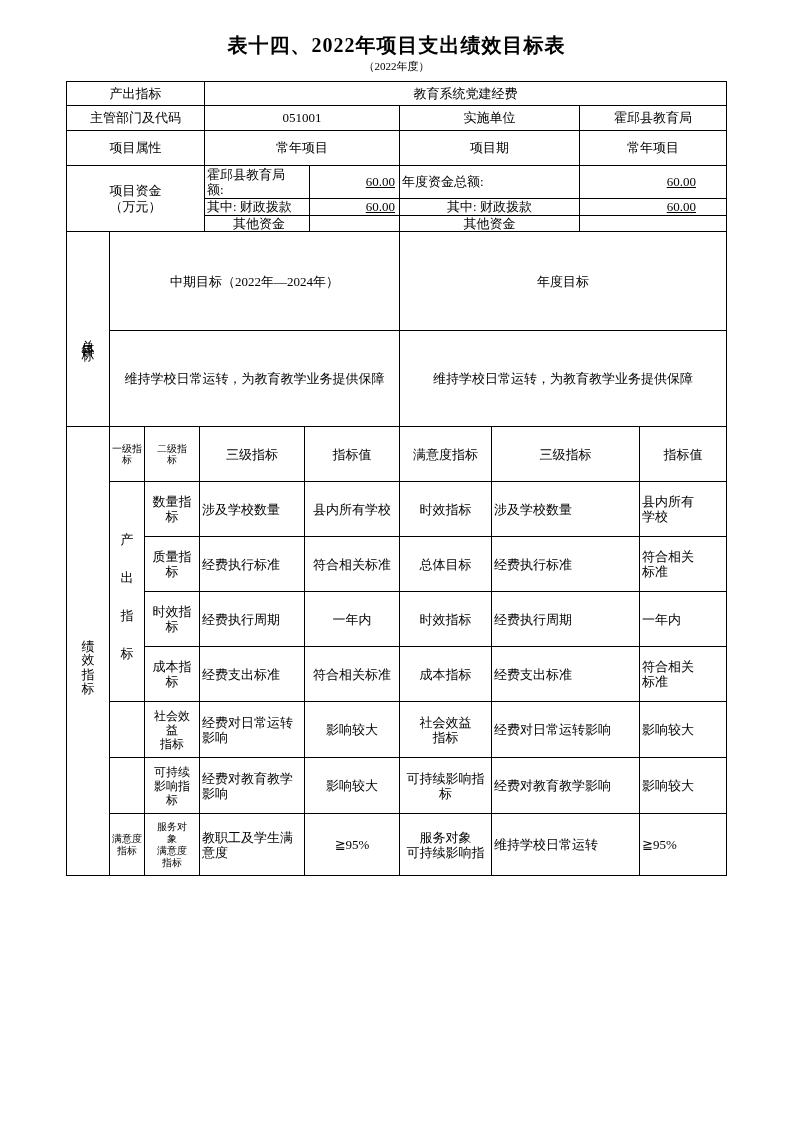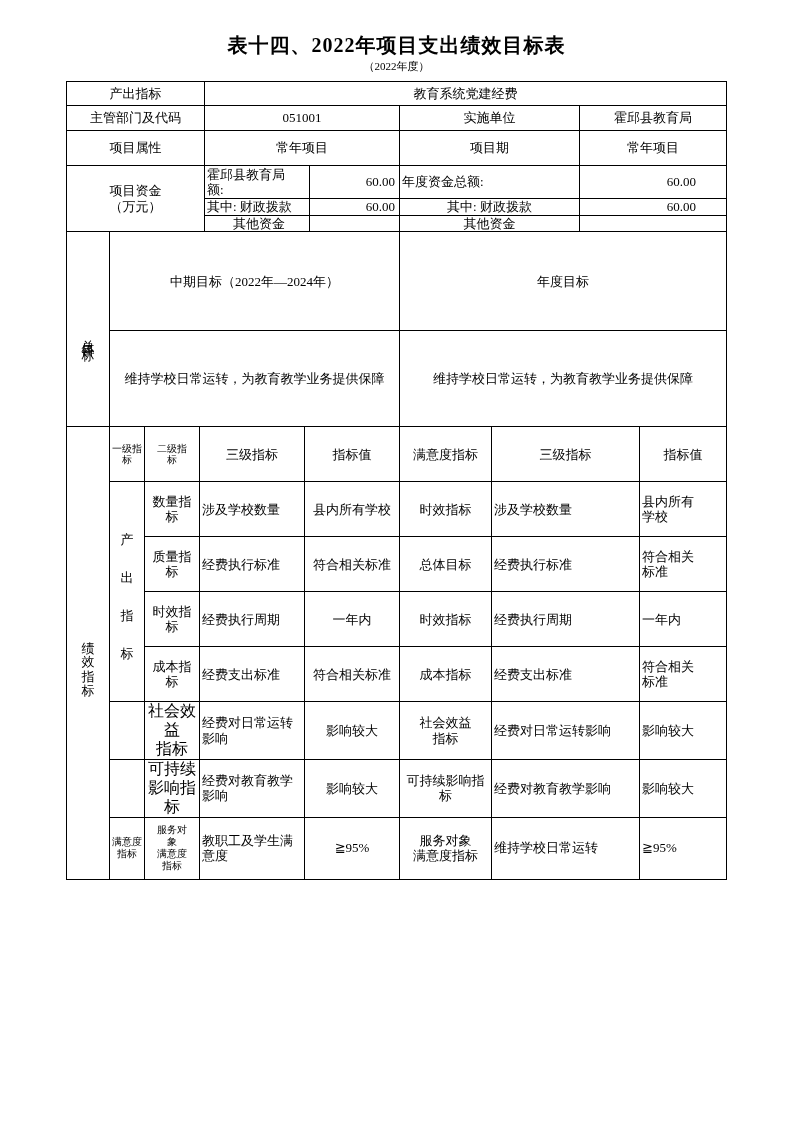--- a/index.html
+++ b/index.html
@@ -7,25 +7,25 @@
   .sheet{position:relative;width:793px;height:1122px;overflow:hidden;}
   .doc-title{padding-top:32px;text-align:center;font-size:20px;font-weight:bold;letter-spacing:1px;font-family:Liberation Serif, serif;}
   .doc-subtitle{text-align:center;font-size:11px;}
   .tbl-wrap{margin:7px 0 0 66px;width:661px;}
   table.tbl{border-collapse:collapse;table-layout:fixed;width:661px;}
   table.tbl + table.tbl{margin-top:-1px;}
   td{border:1px solid #000;font-size:13px;line-height:1.18;padding:0 2px;vertical-align:middle;
      white-space:pre-line;word-break:keep-all;overflow:hidden;}
   .ct{text-align:center;}
   .lt{text-align:left;}
-  .rt{text-align:right;padding-right:4px;}
+  .rt{text-align:right;padding-right:4px;text-decoration:underline;}
   .pr30{padding-right:30px;}
   .ind{padding-left:28px;}
   .fs10{font-size:10px;margin-left:22px;}
-  .fs12{font-size:16px;margin-top:45px;}
+  .fs12{font-size:12px;margin-top:45px;}
   .vertcell{text-align:center;}
   .vt{display:inline-block;writing-mode:vertical-lr;text-orientation:upright;line-height:1;}
   .vt-tight{letter-spacing:3px;}
   .vt-mid{letter-spacing:14px;}
   .vt-wide{letter-spacing:38px;}
 </style>
 </head>
 <body>
 
 <div class="sheet">
@@ -203,21 +203,21 @@
         <td class="ct fs10">满意度
 指标</td>
         <td class="ct fs10">服务对
 象
 满意度
 指标</td>
         <td class="lt">教职工及学生满
 意度</td>
         <td class="ct">≧95%</td>
         <td class="ct">服务对象
-满意度指标</td>
+可持续影响指</td>
         <td class="lt">维持学校日常运转</td>
         <td class="lt">≧95%</td>
       </tr>
     </tbody>
       </table>
 
   </div>
 </div>
 
 </body></html>

